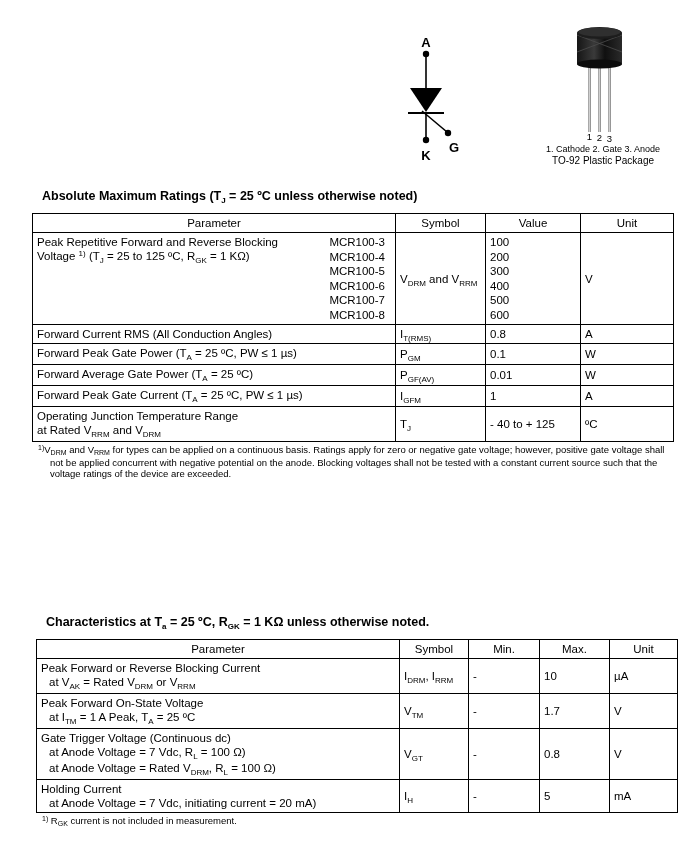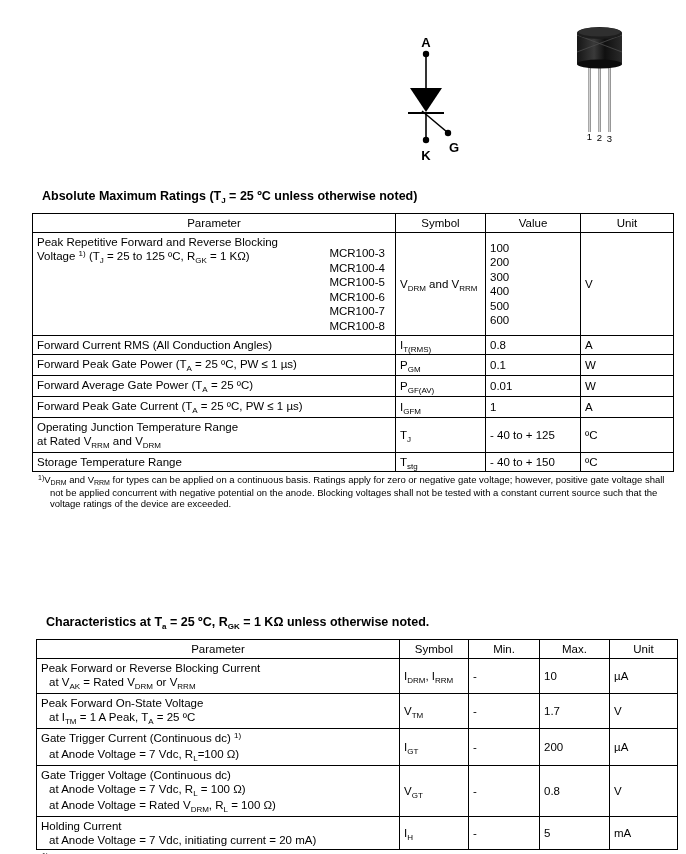--- a/index.html
+++ b/index.html
@@ -51,21 +51,21 @@
     padding: 2px 4px;
     vertical-align: middle;
     font-weight: normal;
   }
   table.ds thead td { text-align: center; padding: 3px 12px; }
   td.param { text-align: left; padding-left: 10px; line-height: 14px; }
   td.ctr { text-align: left; }
   .sub { font-size: 8px; vertical-align: baseline; position: relative; top: 3px; }
   .sup { font-size: 8px; vertical-align: baseline; position: relative; top: -4px; }
   .indent { display: inline-block; padding-left: 8px; }
-  .partlist { float: right; text-align: left; line-height: 14.5px; padding-right: 6px; margin-top: 11px; }
+  .partlist { float: right; text-align: left; line-height: 14.5px; padding-right: 6px; }
   .valstack { line-height: 14.5px; }
 
   
   .footnote {
     font-size: 9.5px;
     line-height: 11.5px;
     padding: 2px 4px 0 18px;
     text-indent: -12px;
     width: 641px;
   }
@@ -136,20 +136,24 @@
 
         <ellipse cx="51.5" cy="7" rx="22.5" ry="6" fill="#1d1d1d"></ellipse>
         <ellipse cx="51.5" cy="6" rx="21" ry="4.6" fill="#2f2f2f"></ellipse>
 
         <ellipse cx="51.5" cy="38" rx="22.5" ry="4.5" fill="#0b0b0b"></ellipse>
 
         <text x="41.5" y="114" font-family="Liberation Sans, sans-serif" font-size="9.5" text-anchor="middle">1</text>
         <text x="51.5" y="115" font-family="Liberation Sans, sans-serif" font-size="9.5" text-anchor="middle">2</text>
         <text x="61.5" y="116" font-family="Liberation Sans, sans-serif" font-size="9.5" text-anchor="middle">3</text>
       </svg>
+      <div class="pkg-caption">
+        <div class="l1">1. Cathode 2. Gate 3. Anode</div>
+        <div class="l2">TO-92 Plastic Package</div>
+      </div>
     </div>
   </div>
 
   <div class="block1">
     <div class="sect-title">
       <span>Absolute Maximum Ratings (T</span><span class="sub">J</span><span> = 25 ºC unless otherwise noted)</span>
     </div>
 
     <table class="ds">
       <colgroup>
@@ -229,26 +233,20 @@
         <tr>
           <td class="param">
             <div>Operating Junction Temperature Range</div>
             <div><span>at Rated V</span><span class="sub">RRM</span><span> and V</span><span class="sub">DRM</span></div>
           </td>
           <td class="ctr"><span>T</span><span class="sub">J</span></td>
           <td class="ctr">- 40 to + 125</td>
           <td class="ctr">ºC</td>
         </tr>
 
-        <tr>
-          <td class="param">Storage Temperature Range</td>
-          <td class="ctr"><span>T</span><span class="sub">stg</span></td>
-          <td class="ctr">- 40 to + 150</td>
-          <td class="ctr">ºC</td>
-        </tr>
       </tbody>
     </table>
 
     <div class="footnote"><span class="sup">1)</span><span>V</span><span class="sub">DRM</span><span> and V</span><span class="sub">RRM</span><span> for types can be applied on a continuous basis. Ratings apply for zero or negative gate voltage; however, positive gate voltage shall not be applied concurrent with negative potential on the anode. Blocking voltages shall not be tested with a constant current source such that the voltage ratings of the device are exceeded.</span></div>
   </div>
 
   <div class="block2">
     <div class="sect-title">
       <span>Characteristics at T</span><span class="sub">a</span><span> = 25 ºC, R</span><span class="sub">GK</span><span> = 1 KΩ unless otherwise noted.</span>
     </div>
@@ -287,30 +285,20 @@
           <td class="param">
             <div>Peak Forward On-State Voltage</div>
             <div class="indent"><span>at I</span><span class="sub">TM</span><span> = 1 A Peak, T</span><span class="sub">A</span><span> = 25 ºC</span></div>
           </td>
           <td class="ctr"><span>V</span><span class="sub">TM</span></td>
           <td class="ctr">-</td>
           <td class="ctr">1.7</td>
           <td class="ctr">V</td>
         </tr>
 
-        <tr>
-          <td class="param">
-            <div><span>Gate Trigger Current (Continuous dc) </span><span class="sup">1)</span></div>
-            <div class="indent"><span>at Anode Voltage = 7 Vdc, R</span><span class="sub">L</span><span>=100 Ω)</span></div>
-          </td>
-          <td class="ctr"><span>I</span><span class="sub">GT</span></td>
-          <td class="ctr">-</td>
-          <td class="ctr">200</td>
-          <td class="ctr">µA</td>
-        </tr>
 
         <tr>
           <td class="param">
             <div>Gate Trigger Voltage (Continuous dc)</div>
             <div class="indent"><span>at Anode Voltage = 7 Vdc, R</span><span class="sub">L</span><span> = 100 Ω)</span></div>
             <div class="indent"><span>at Anode Voltage = Rated V</span><span class="sub">DRM</span><span>, R</span><span class="sub">L</span><span> = 100 Ω)</span></div>
           </td>
           <td class="ctr"><span>V</span><span class="sub">GT</span></td>
           <td class="ctr">-</td>
           <td class="ctr">0.8</td>

